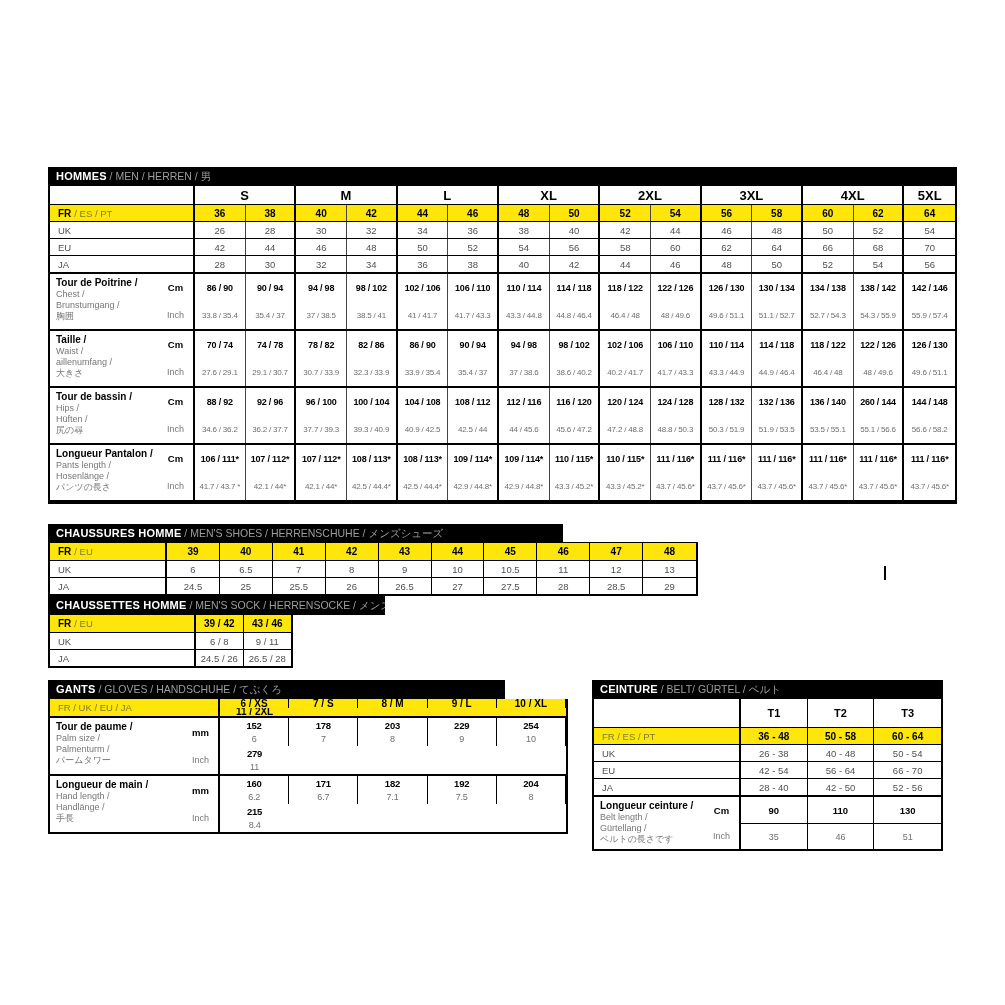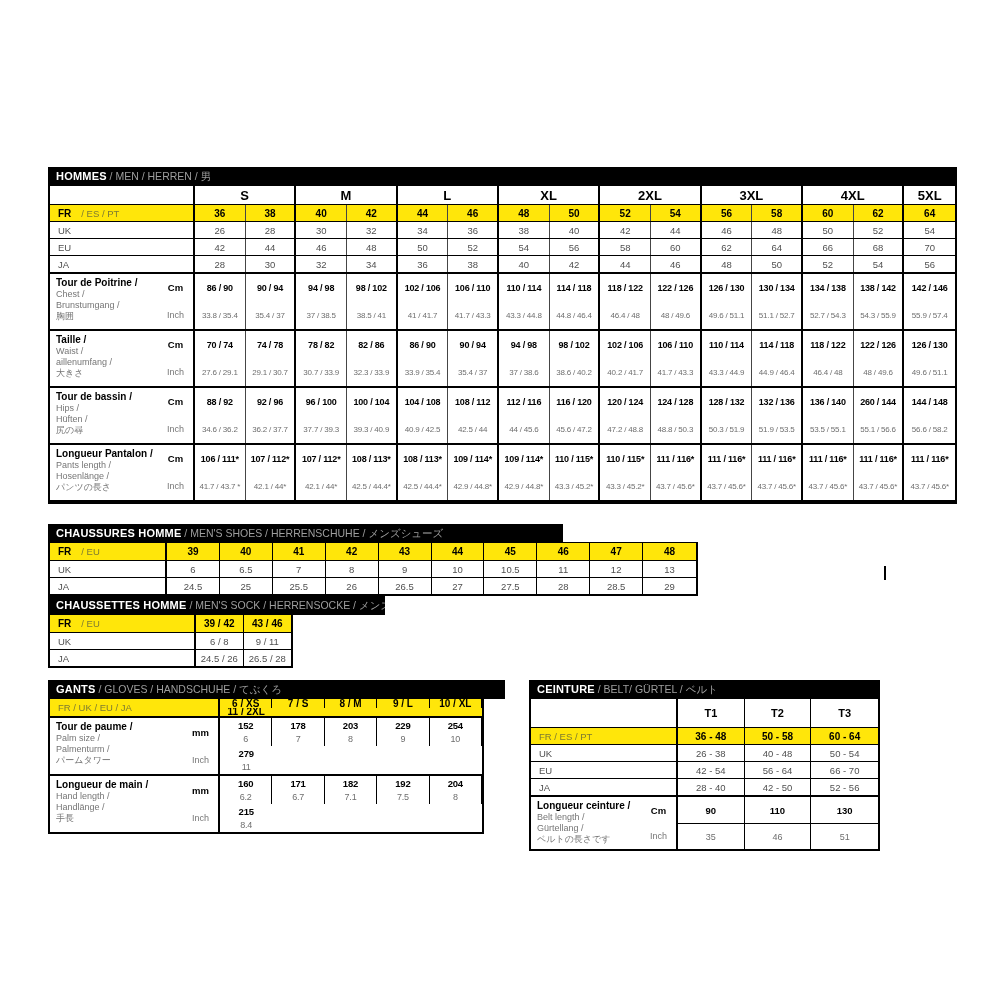--- a/index.html
+++ b/index.html
@@ -33,21 +33,21 @@
 
   .yrow{background:#ffe60a;height:17px}
   .drow{height:17px}
   .sizehdr{height:18px}
   .block{height:57px}
 
   .yvals>*{font-weight:bold;font-size:10px}
   .dvals>*{font-size:9.5px;color:#4f4f4f}
   .tvals>*{font-weight:bold;font-size:11px}
 
-  .ylbl{display:flex;align-items:center;padding-left:8px;font-size:10px;gap:10px}
+  .ylbl{display:flex;align-items:center;padding-left:8px;font-size:10px;gap:3px}
   .fr-b{font-weight:bold}
   .fr-r{color:#7d7b33;font-size:9.5px}
   .dlbl{display:flex;align-items:center;padding-left:8px;font-size:9.5px;color:#4f4f4f}
 
   
   .blbl{display:flex}
   .bl-text{padding:3px 0 0 6px}
   .l1{font-weight:bold;font-size:10px;line-height:12px;white-space:nowrap}
   .l2{font-size:9px;line-height:11px;color:#767676;white-space:nowrap}
   .bl-units{width:35px;display:flex;flex-direction:column;flex:none}
@@ -77,21 +77,21 @@
   .socks-bar{width:337px;height:19px;line-height:19px}
   .socks-body{width:245px;border:2px solid #000;border-top:none}
   .socks-body>.row+.row{border-top:1px solid #000}
   .k-lbl{width:146px;border-right:2px solid #000;flex:none}
 
   
   .bottom{display:flex;margin-top:12px;gap:24px;align-items:flex-start}
 
   
   .gloves-bar{width:457px;height:19px;line-height:19px}
-  .gloves-body{width:436px;border:2px solid #000;border-top:none}
+  .gloves-body{width:520px;border:2px solid #000;border-top:none}
   .gloves-body>.row+.row{border-top:1px solid #000}
   .gloves-body>.row+.block{border-top:2px solid #000}
   .g-lbl{width:170px;border-right:2px solid #000;flex:none}
   .gloves .bl-text{width:135px}
   .gloves .block{height:58px}
   .gloves .pa{font-size:9.5px}
   .gloves .pb{font-size:9px}
 
   
   .belt-bar{width:351px;height:19px;line-height:19px}

